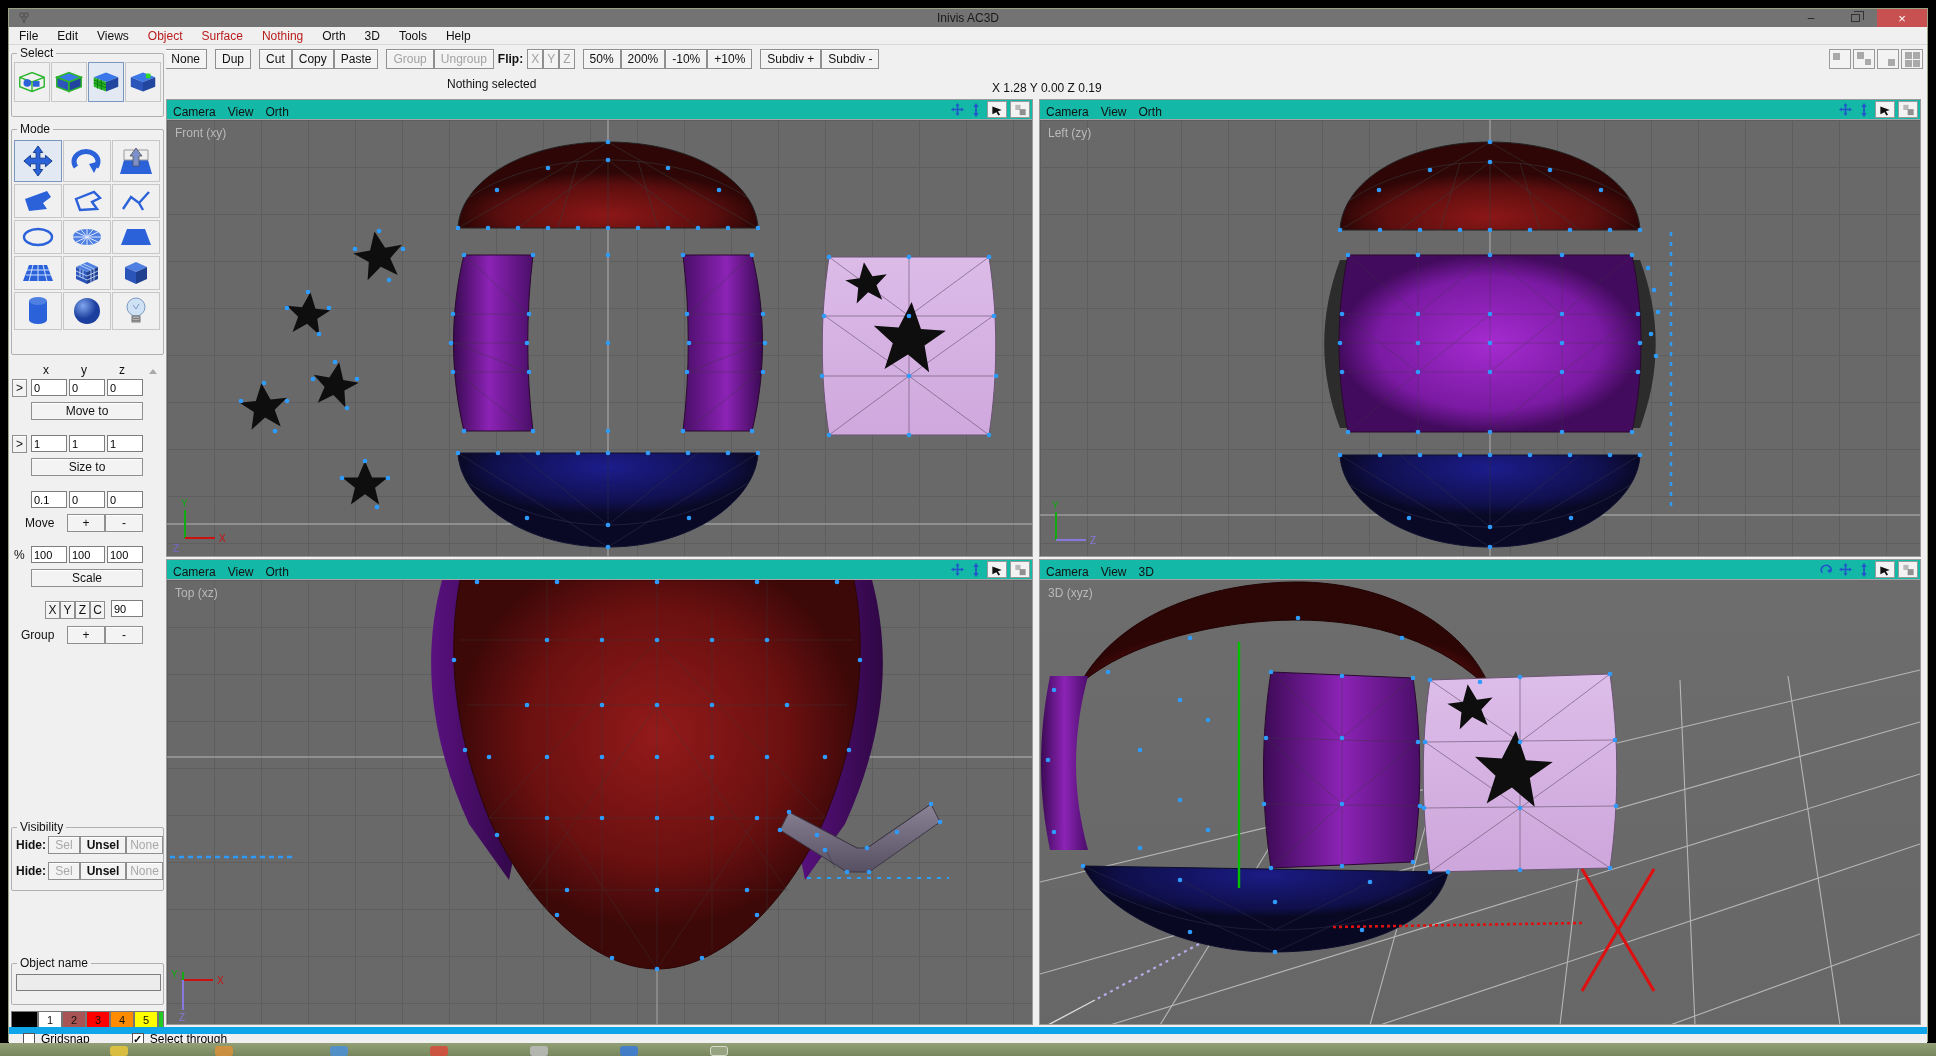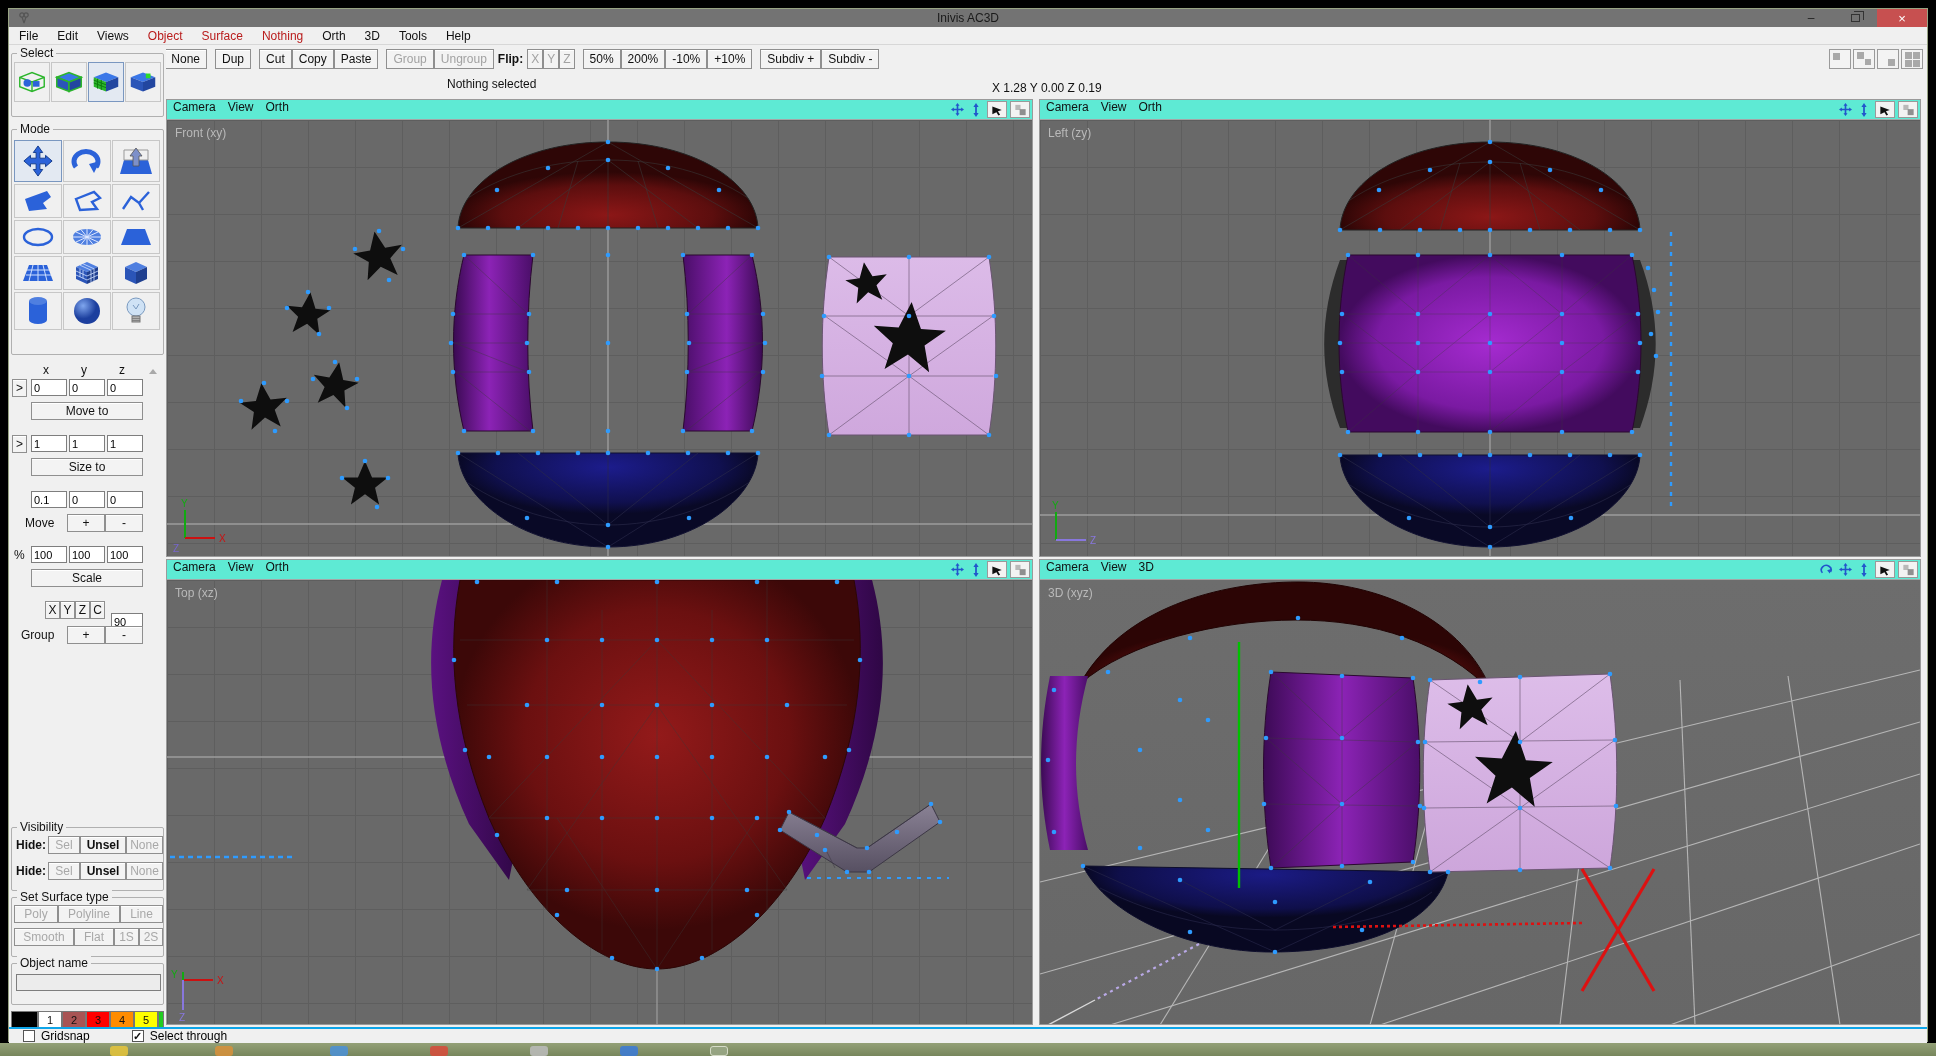--- a/index.html
+++ b/index.html
@@ -42,25 +42,25 @@
   .field{position:absolute;height:17px;border:1px solid #7e7e7e;background:#fff;font-size:11px;font-family:"Liberation Sans",sans-serif;padding:0 2px;}
   .pbtn{position:absolute;height:18px;border:1px solid #8f8f8f;background:#f3f3f3;display:flex;align-items:center;justify-content:center;font-size:12px;box-shadow:inset 0 1px 0 #fff;}
   .pbtn.dis{color:#a8a8a8;}
   .slabel{position:absolute;font-size:12px;color:#111;}
   .tri-up{width:0;height:0;border-left:4px solid transparent;border-right:4px solid transparent;border-bottom:5px solid #a9a9a9;}
   .tri-down{width:0;height:0;border-left:4px solid transparent;border-right:4px solid transparent;border-top:5px solid #a9a9a9;}
   .tri-left{width:0;height:0;border-top:4px solid transparent;border-bottom:4px solid transparent;border-right:5px solid #555;}
   .tri-right{width:0;height:0;border-top:4px solid transparent;border-bottom:4px solid transparent;border-left:5px solid #555;}
   .swatch{position:absolute;top:0;height:18px;border:1px solid #777;display:flex;align-items:center;justify-content:center;font-size:11px;}
   
-  #footer{position:absolute;left:0;top:1018px;width:100%;height:16px;background:#f0f0f0;border-top:2px solid #0ea5e9;font-size:12px;display:flex;align-items:center;}
+  #footer{position:absolute;left:0;top:1018px;width:100%;height:16px;background:#f0f0f0;border-top:7px solid #0ea5e9;font-size:12px;display:flex;align-items:center;}
   .cb{width:12px;height:12px;border:1px solid #555;background:#fff;display:inline-flex;align-items:center;justify-content:center;font-size:11px;font-weight:bold;color:#111;line-height:10px;}
   
   .viewport{position:absolute;border:1px solid #9a9a9a;background:#696969;}
-  .vp-header{position:absolute;left:0;top:0;width:100%;height:20px;background:#5eead4;border-bottom:1px solid #a5a5a5;display:flex;align-items:flex-start;font-size:12px;color:#111;padding-left:6px;gap:12px;}
+  .vp-header{position:absolute;left:0;top:0;width:100%;height:20px;background:#14b8a6;border-bottom:1px solid #a5a5a5;display:flex;align-items:flex-end;font-size:12px;color:#111;padding-left:6px;gap:12px;}
   .vp-icons{position:absolute;right:2px;top:1px;display:flex;align-items:center;gap:3px;}
   .vpibtn{width:20px;height:17px;border:1px solid #9a9a9a;background:#f3f3f3;display:flex;align-items:center;justify-content:center;}
   .vpicon{display:flex;align-items:center;justify-content:center;width:16px;height:17px;}
   .vp-content{position:absolute;left:0;top:20px;right:0;bottom:0;background-color:#696969;
      background-image:linear-gradient(to right,#5e5e5e 1px,transparent 1px),linear-gradient(to bottom,#5e5e5e 1px,transparent 1px);
      background-size:47px 47px;overflow:hidden;}
   .vp-content.persp{background-image:none;background:linear-gradient(#6d6d6d,#676767);}
   .vp-label{position:absolute;left:8px;top:6px;font-size:12px;color:#b9b9b9;z-index:5;}
   .vp-svg{position:absolute;left:0;top:0;}
   #vp-front{left:157px;top:90px;width:867px;height:458px;}
@@ -326,51 +326,41 @@
       <span class="slabel" style="left:5px;top:503px;">%</span>
       <input class="field" style="left: 22px; top: 501px; width: 36px;" value="100">
       <input class="field" style="left: 60px; top: 501px; width: 36px;" value="100">
       <input class="field" style="left: 98px; top: 501px; width: 36px;" value="100">
       <div class="pbtn" style="left:22px;top:524px;width:112px;">Scale</div>
 
       <div class="pbtn" style="left:36px;top:556px;width:15px;">X</div>
       <div class="pbtn" style="left:51px;top:556px;width:15px;">Y</div>
       <div class="pbtn" style="left:66px;top:556px;width:15px;">Z</div>
       <div class="pbtn" style="left:81px;top:556px;width:15px;">C</div>
-      <input class="field" style="left: 102px; top: 555px; width: 32px; margin-top: 13px;" value="90">
+      <input class="field" style="left: 102px; top: 555px; width: 32px;" value="90">
       <span class="slabel" style="left:12px;top:583px;">Group</span>
       <div class="pbtn" style="left:58px;top:581px;width:38px;">+</div>
       <div class="pbtn" style="left:96px;top:581px;width:38px;">-</div>
 
       <div style="position:absolute;left:140px;top:324px;" class="tri-up"></div>
       <div style="position:absolute;left:140px;top:795px;" class="tri-down"></div>
     </div>
 
     <div class="group" style="left:2px;top:782px;width:153px;height:64px;">
       <span class="gtitle">Visibility</span>
       <span class="slabel" style="left:4px;top:10px;font-weight:bold;">Hide:</span>
       <div class="pbtn dis" style="left:36px;top:8px;width:32px;">Sel</div>
       <div class="pbtn" style="left:68px;top:8px;width:46px;font-weight:bold;">Unsel</div>
       <div class="pbtn dis" style="left:114px;top:8px;width:37px;">None</div>
       <span class="slabel" style="left:4px;top:36px;font-weight:bold;">Hide:</span>
       <div class="pbtn dis" style="left:36px;top:34px;width:32px;">Sel</div>
       <div class="pbtn" style="left:68px;top:34px;width:46px;font-weight:bold;">Unsel</div>
       <div class="pbtn dis" style="left:114px;top:34px;width:37px;">None</div>
     </div>
 
-    <div class="group" style="left:2px;top:852px;width:153px;height:60px;">
-      <span class="gtitle">Set Surface type</span>
-      <div class="pbtn dis" style="left:2px;top:7px;width:44px;">Poly</div>
-      <div class="pbtn dis" style="left:46px;top:7px;width:62px;">Polyline</div>
-      <div class="pbtn dis" style="left:108px;top:7px;width:43px;">Line</div>
-      <div class="pbtn dis" style="left:2px;top:30px;width:60px;">Smooth</div>
-      <div class="pbtn dis" style="left:62px;top:30px;width:40px;">Flat</div>
-      <div class="pbtn dis" style="left:102px;top:30px;width:25px;">1S</div>
-      <div class="pbtn dis" style="left:127px;top:30px;width:24px;">2S</div>
-    </div>
 
     <div class="group" style="left:2px;top:918px;width:153px;height:42px;">
       <span class="gtitle">Object name</span>
       <input class="field" style="left: 4px; top: 10px; width: 145px; background: rgb(236, 236, 236);" value="">
     </div>
 
     <div style="position:absolute;left:2px;top:966px;width:153px;height:18px;">
       <div class="swatch" style="left:0;width:27px;background:#000;"></div>
       <div class="swatch" style="left:27px;width:24px;background:#fff;">1</div>
       <div class="swatch" style="left:51px;width:24px;background:#a85454;">2</div>

